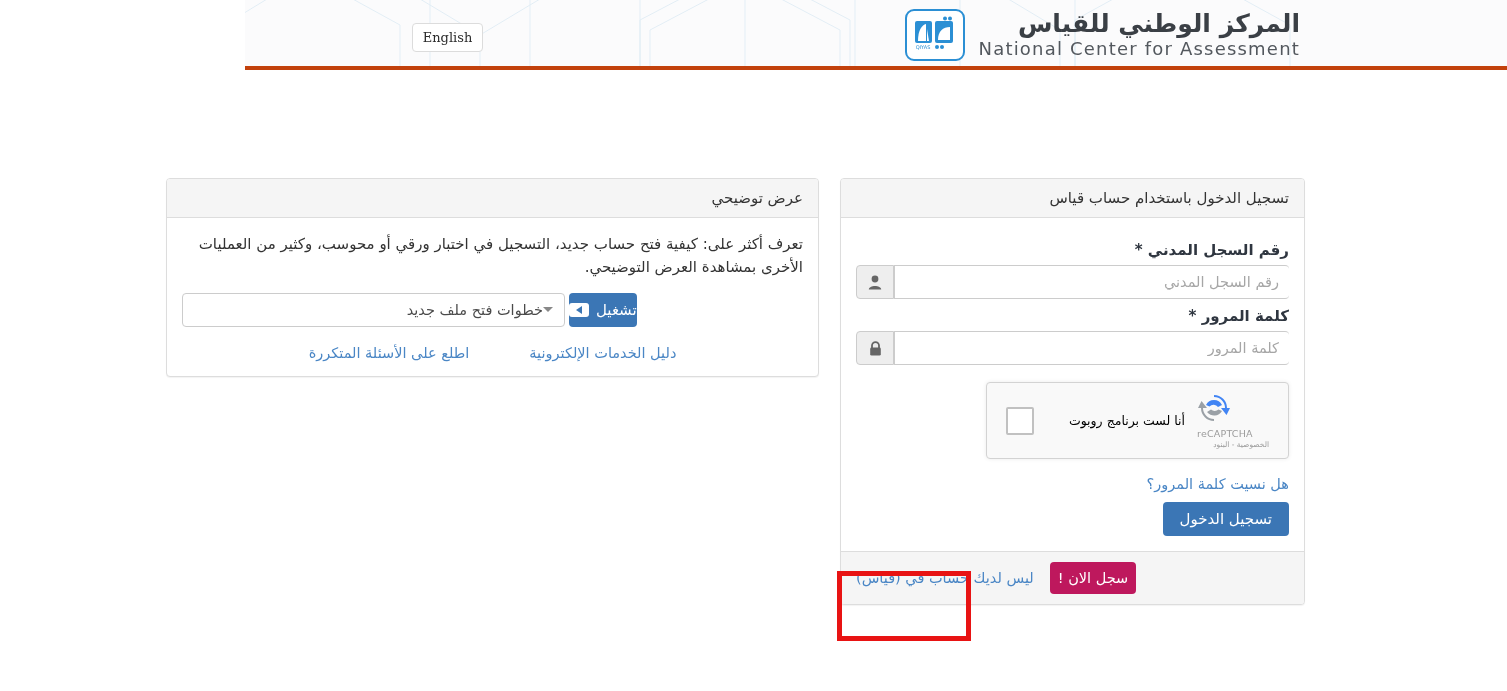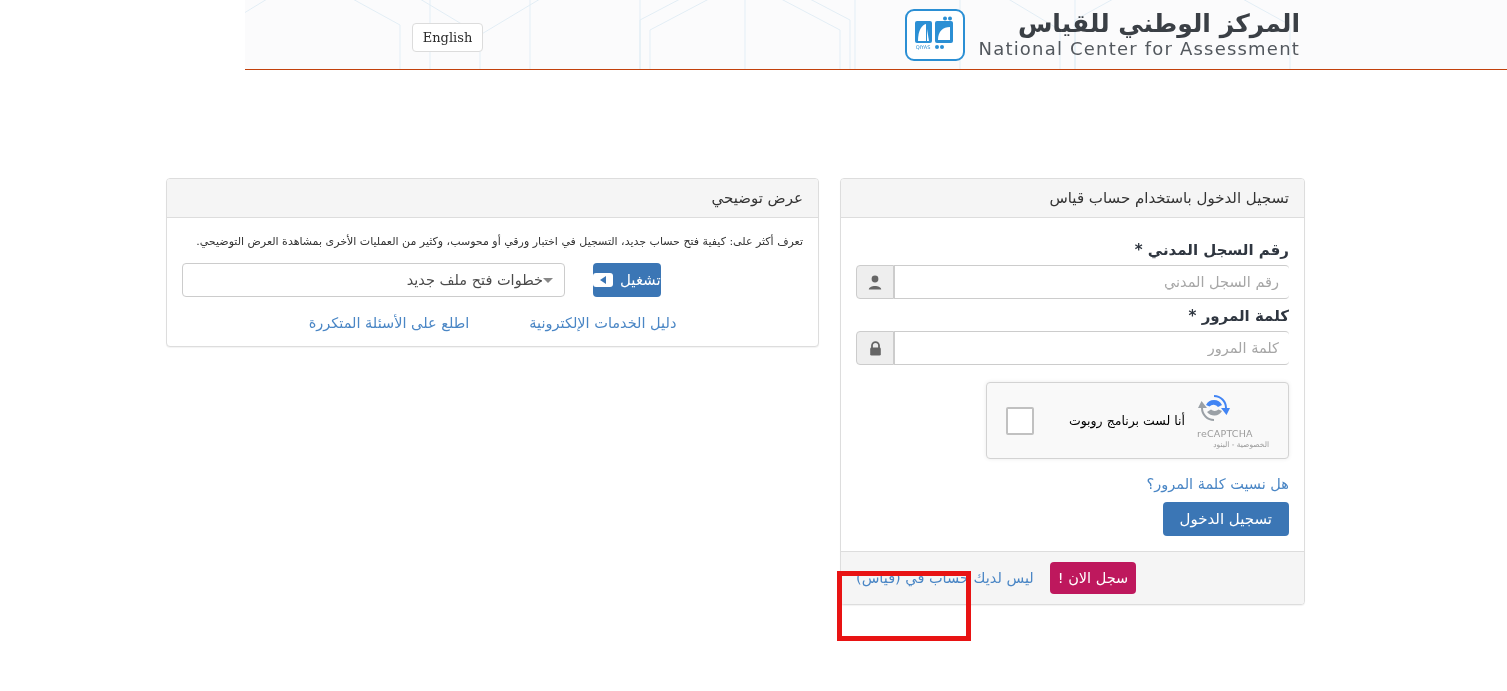--- a/index.html
+++ b/index.html
@@ -9,21 +9,21 @@
     background: #ffffff;
     font-family: "DejaVu Sans", "Liberation Sans", sans-serif;
     overflow: hidden;
   }
 
   
   .site-header {
     position: relative;
     width: 1262px; height: 70px;
     background: #fbfbfc;
-    border-bottom: 1px solid #c2410c;
+    border-bottom: 4px solid #c2410c;
     overflow: hidden;
   }
   .header-pattern {
     position: absolute; inset: 0;
     opacity: 0.55;
     pointer-events: none;
   }
   .lang-button {
     position: absolute;
     left: 167px; top: 23px;
@@ -165,24 +165,24 @@
   }
   .footer-text { font-size: 14.5px; color: #4a86c5; }
   .btn-warning {
     background: #be185d; color: #ffffff;
     font-size: 14.5px; padding: 8px 8px; border-radius: 4px;
   }
 
   
   #demo-panel { right: 688px; top: 108px; width: 653px; }
   .demo-text {
-    font-size: 11px; color: #333333; line-height: 1.55;
+    font-size: 15px; color: #333333; line-height: 1.55;
     text-align: right; direction: rtl; margin: 0 0 13px 0;
   }
-  .demo-row { display: flex; flex-direction: row-reverse; align-items: center; gap: 28px; }
+  .demo-row { display: flex; flex-direction: row-reverse; align-items: center; gap: 4px; }
   .select-wrap { position: relative; flex: 1 1 auto; max-width: 383px; }
   .select-box {
     width: 100%; height: 34px;
     border: 1px solid #cccccc; border-radius: 4px;
     background: #ffffff;
     display: flex; flex-direction: row-reverse; align-items: center;
     padding: 0 11px; font-size: 14.5px; color: #4a4a4a;
     direction: rtl; cursor: pointer;
   }
   .select-box .sel-text { flex: 1 1 auto; text-align: right; }

